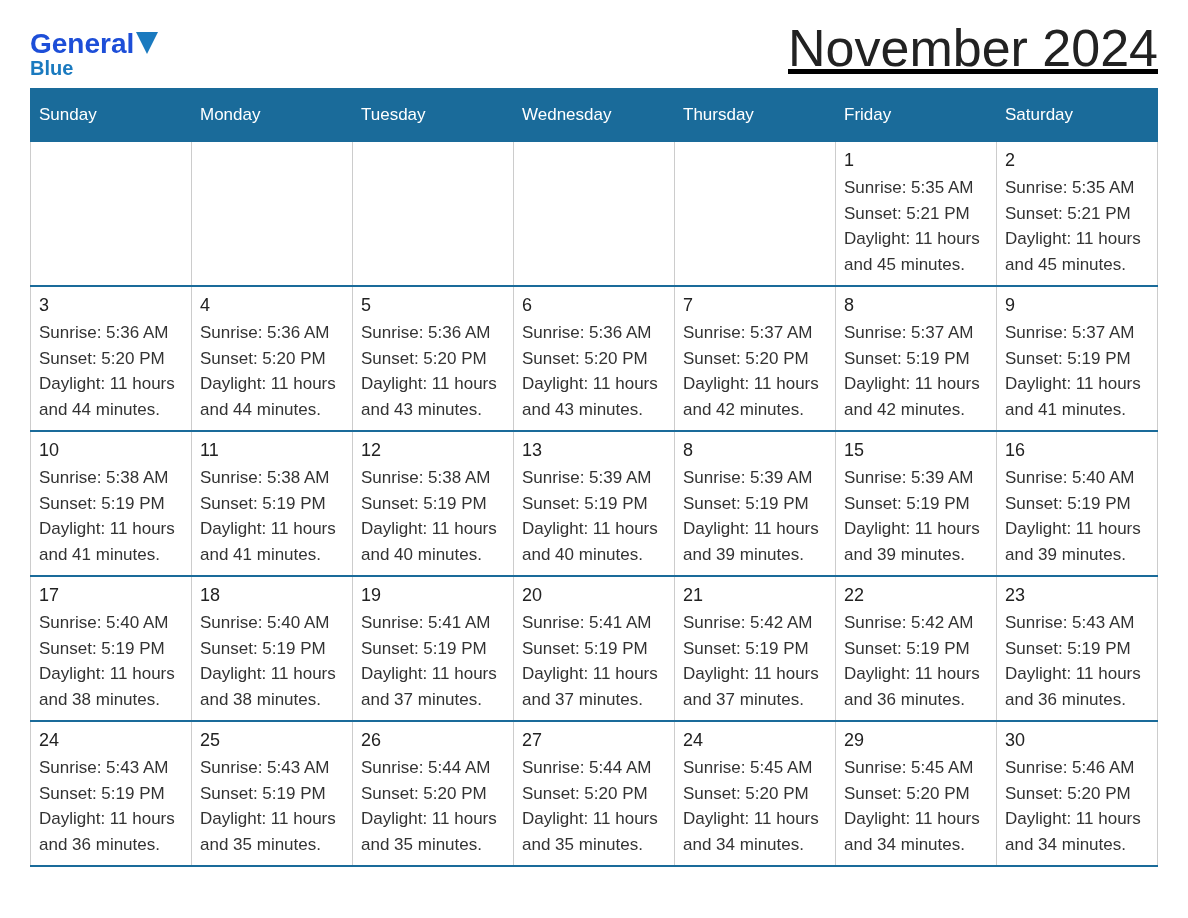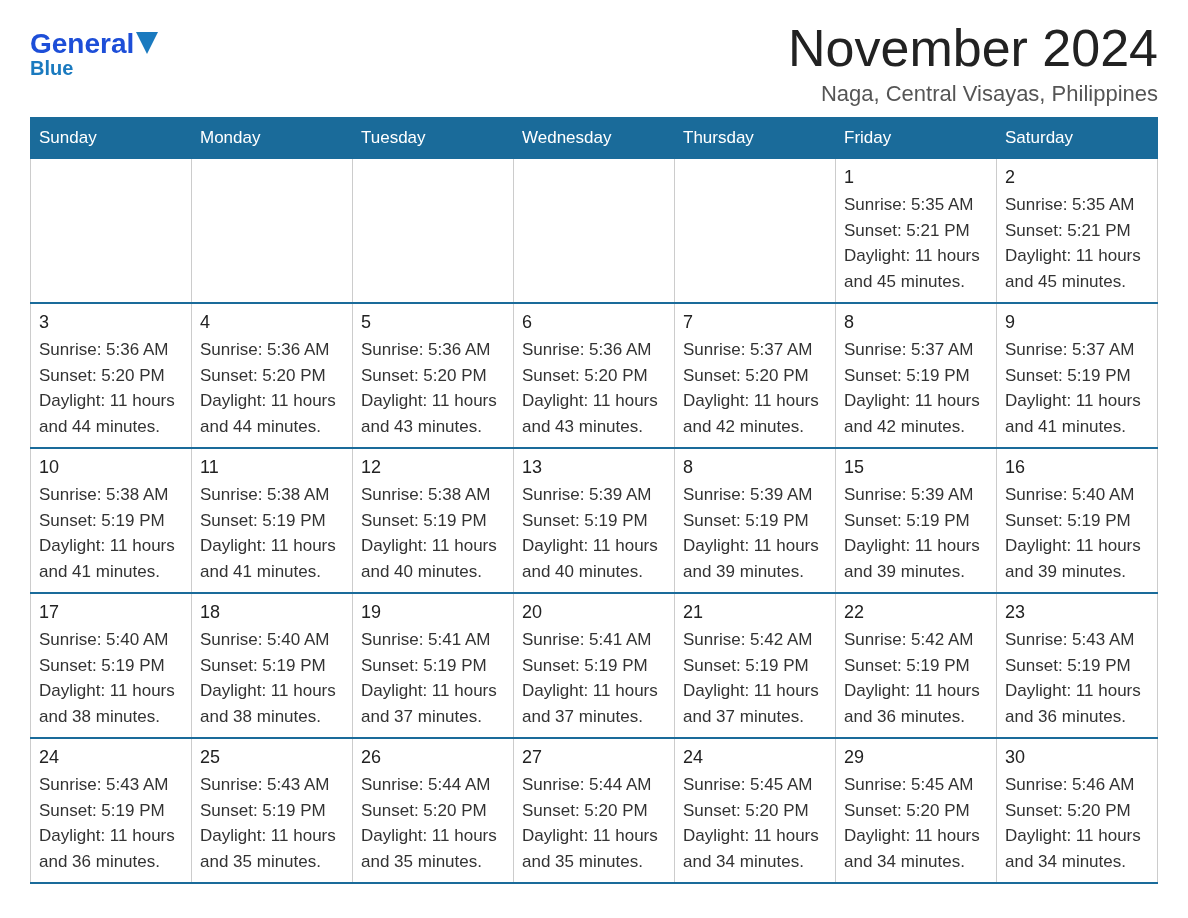--- a/index.html
+++ b/index.html
@@ -30,21 +30,22 @@
     }
     .logo-blue {
       font-size: 20px;
       font-weight: bold;
       color: #1a7abf;
       line-height: 1;
       display: flex;
       align-items: center;
     }
     .title-section {
-      text-align: right;
+      text-align: left;
+      text-decoration: underline;
     }
     .month-title {
       font-size: 52px;
       font-weight: normal;
       color: #222;
       line-height: 1.1;
     }
     .location {
       font-size: 22px;
       color: #555;
@@ -53,21 +54,21 @@
     .calendar {
       width: 100%;
       border-collapse: collapse;
       margin-top: 10px;
     }
     .calendar th {
       background-color: #1a6b9a;
       color: #fff;
       font-size: 17px;
       font-weight: normal;
-      padding: 10px 8px;
+      padding: 16px 8px;
       text-align: left;
       border: 1px solid #1a6b9a;
     }
     .calendar td {
       vertical-align: top;
       padding: 8px;
       border: 1px solid #ccc;
       width: calc(100% / 7);
       min-height: 110px;
       font-size: 13px;
@@ -104,21 +105,20 @@
     <div style="display:flex; align-items:center;">
       <span class="logo-general">General</span>
       <svg width="22" height="22" viewBox="0 0 22 22" style="margin-left:2px; margin-bottom:2px;">
         <polygon points="0,0 22,0 11,22" fill="#1a7abf"></polygon>
       </svg>
     </div>
     <span class="logo-blue">Blue</span>
   </div>
   <div class="title-section">
     <div class="month-title">November 2024</div>
-    <div class="location">Naga, Central Visayas, Philippines</div>
   </div>
 </div>
 
 <table class="calendar">
   <thead>
     <tr>
     <th>Sunday</th>
         <th>Monday</th>
         <th>Tuesday</th>
         <th>Wednesday</th>

